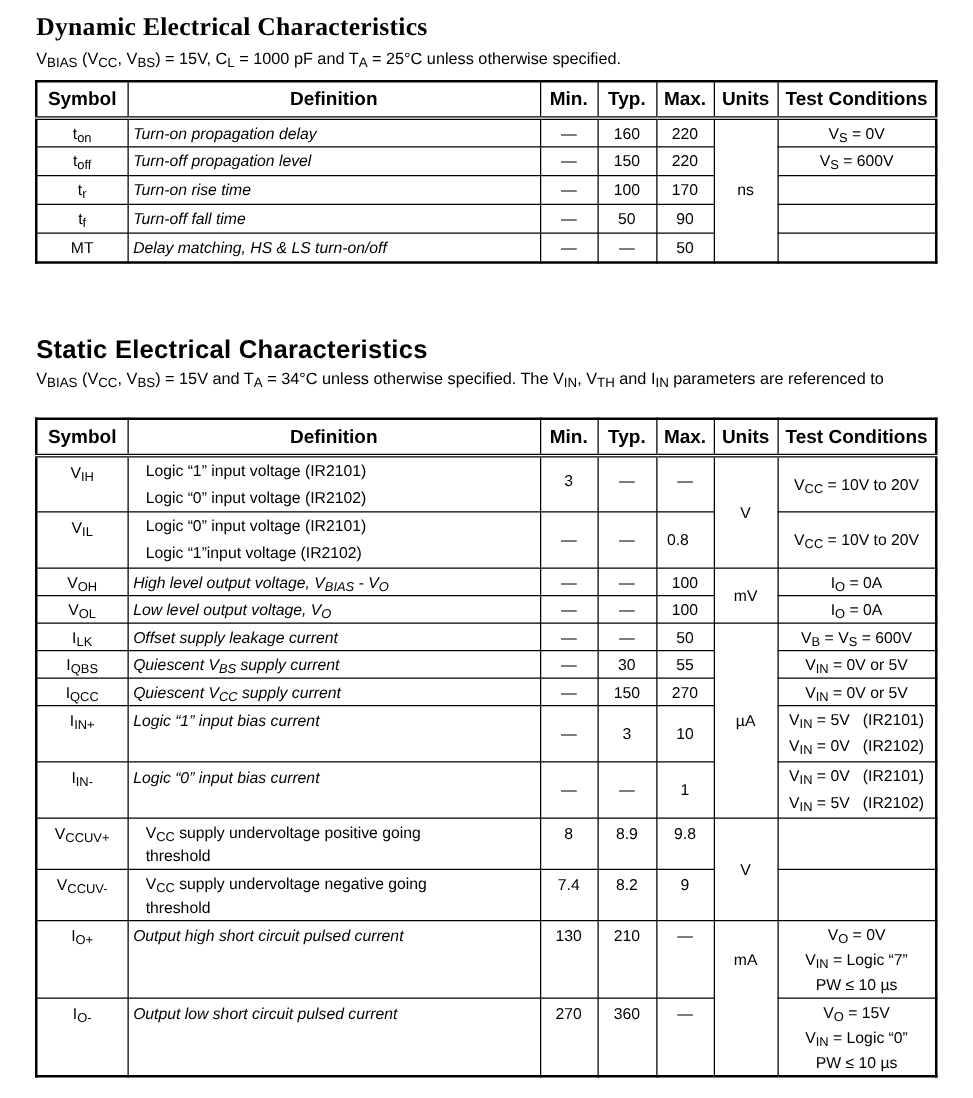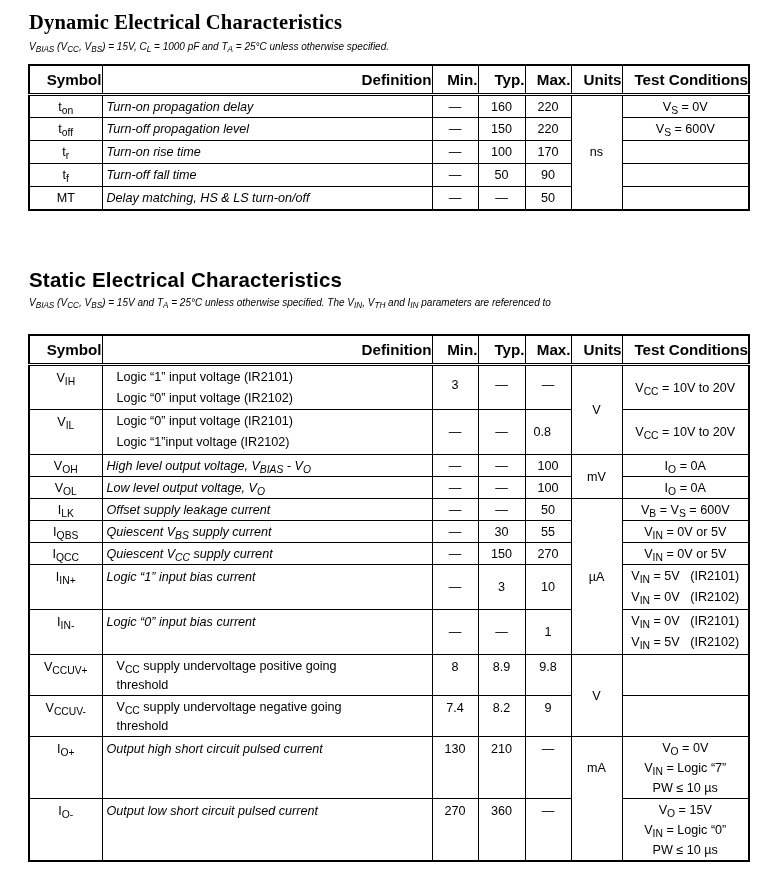--- a/index.html
+++ b/index.html
@@ -1,21 +1,21 @@
 <!DOCTYPE html>
 <html><head>
 <meta charset="utf-8">
 <style>
   html, body { margin: 0; padding: 0; background: #ffffff; }
   body { width: 778px; height: 878px; position: relative; font-family: "Liberation Sans", sans-serif; color: #000; overflow: hidden; }
   .title { position: absolute; left: 29px; font-size: 20.5px; font-weight: bold; letter-spacing: 0.2px; }
-  .subtitle { position: absolute; left: 29px; font-size: 10px; line-height: 15px; width: 740px; font-style: italic; }
+  .subtitle { position: absolute; left: 29px; font-size: 13px; line-height: 15px; width: 740px; }
   sub { font-size: 0.82em; vertical-align: -0.25em; line-height: 0; }
   table { position: absolute; left: 28px; border-collapse: collapse; border: 2px solid #000; table-layout: fixed; font-size: 12.6px; }
-  th { font-size: 15.2px; font-weight: bold; height: 27px; padding: 0; border-left: 1px solid #000; border-bottom: 3px double #000; text-align: right; white-space: nowrap; }
+  th { font-size: 15.2px; font-weight: bold; height: 27px; padding: 0; border-left: 1px solid #000; border-bottom: 3px double #000; text-align: center; white-space: nowrap; }
   td { border: 1px solid #000; padding: 0; text-align: center; vertical-align: middle; white-space: nowrap; }
   td.def { text-align: left; padding-left: 4px; font-style: italic; }
   td.top { vertical-align: top; padding-top: 5px; }
   td.defml { text-align: left; padding-left: 14px; vertical-align: top; line-height: 21px; padding-top: 1px; margin-left: 16px; }
   td.cond2 { line-height: 21px; }
   .l { display: block; }
   #dyn tbody tr { height: 23px; }
   .h46 { height: 45px; } .h23 { height: 22px; margin-top: 16px; } .h41 { height: 41px; } .h63 { height: 62px; }
 </style>
 </head>
@@ -85,21 +85,21 @@
       <td>—</td>
       <td>—</td>
       <td>50</td>
       <td></td>
     </tr>
   </tbody>
 </table>
 
 <div class="title" style="top:268px;">Static Electrical Characteristics</div>
 <div class="subtitle" style="top:295px;">
-  <div><span>V</span><sub>BIAS</sub><span> (V</span><sub>CC</sub><span>, V</span><sub>BS</sub><span>) = 15V and T</span><sub>A</sub><span> = 25°C unless otherwise specified. The V</span><sub>IN</sub><span>, V</span><sub>TH</sub><span> and I</span><sub>IN</sub><span> parameters are referenced to</span></div>
+  <div><span>V</span><sub>BIAS</sub><span> (V</span><sub>CC</sub><span>, V</span><sub>BS</sub><span>) = 15V and T</span><sub>A</sub><span> = 34°C unless otherwise specified. The V</span><sub>IN</sub><span>, V</span><sub>TH</sub><span> and I</span><sub>IN</sub><span> parameters are referenced to</span></div>
 </div>
 
 <table id="sta" style="top:334px; width:722px;">
   <colgroup>
       <col style="width:73px">
       <col style="width:330px">
       <col style="width:46px">
       <col style="width:47px">
       <col style="width:46px">
       <col style="width:51px">

